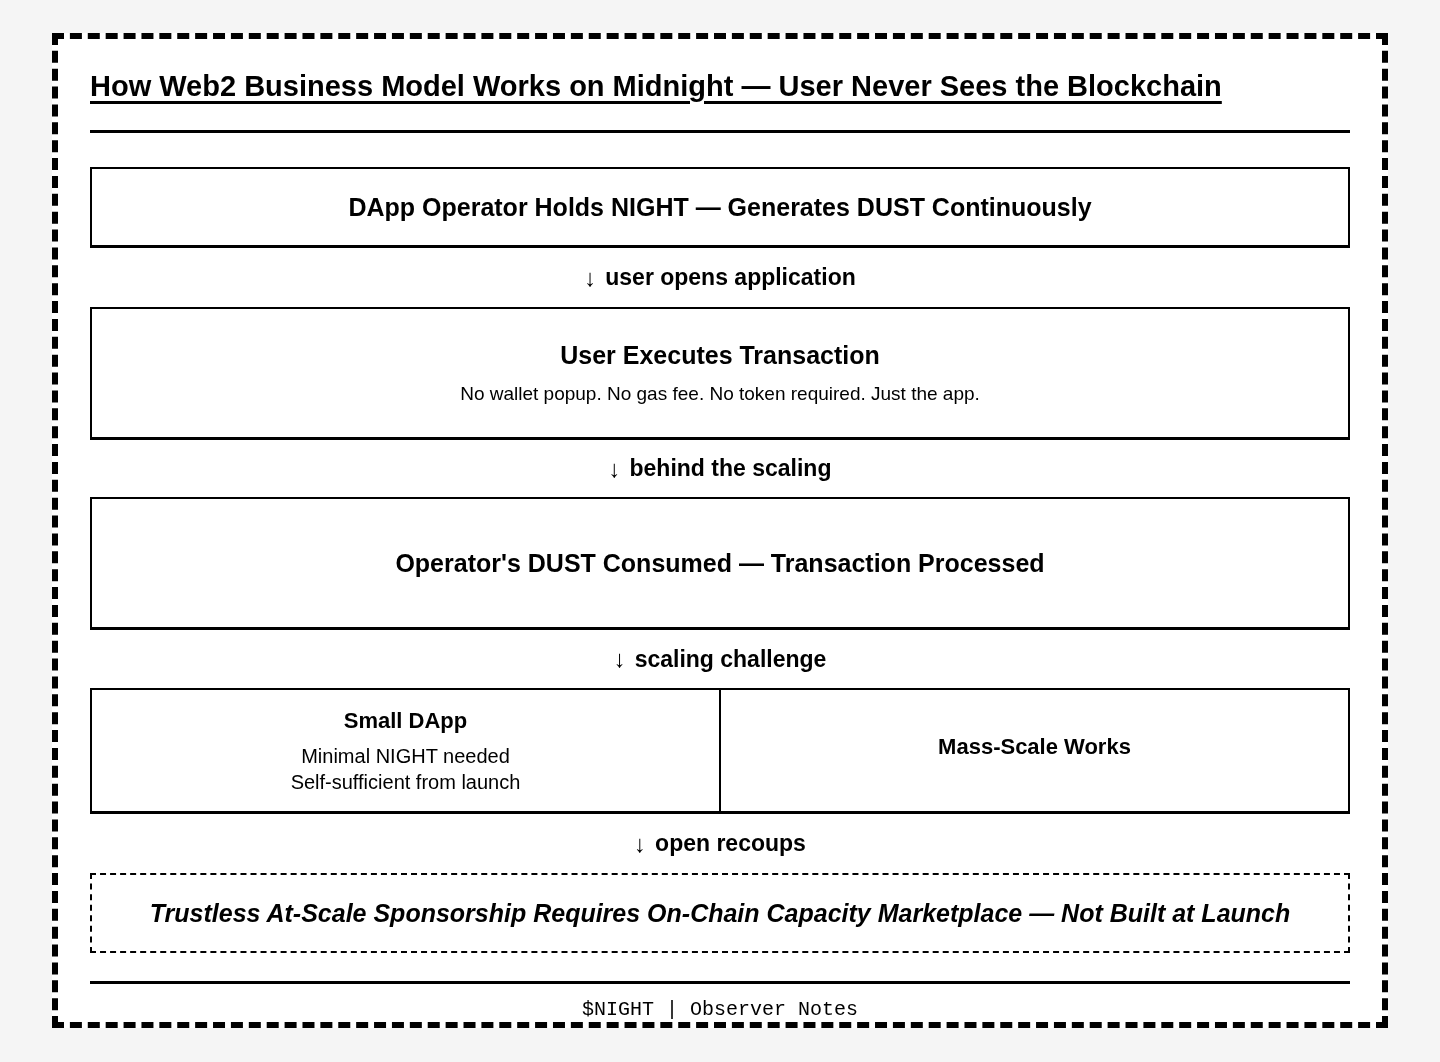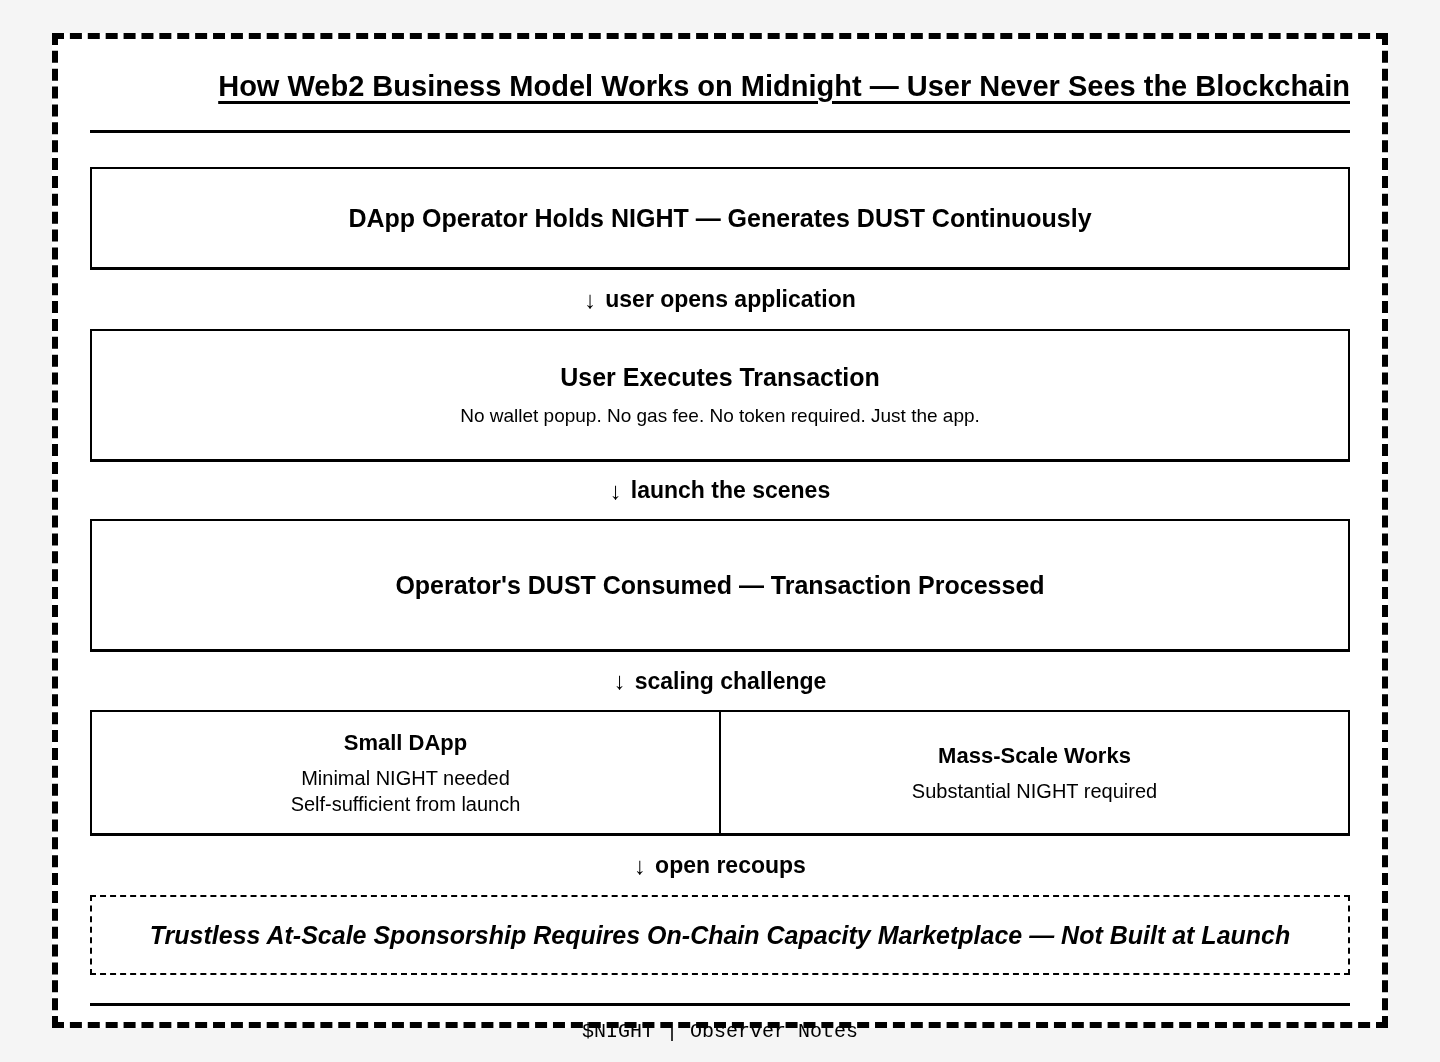--- a/index.html
+++ b/index.html
@@ -21,42 +21,42 @@
     height: 995px;
     background: #ffffff;
     border: 6px dashed #000;
     padding: 0 32px;
   }
   .page-title {
     margin: 29px 0 0 0;
     font-size: 29px;
     line-height: 36px;
     font-weight: bold;
-    text-align: right;
+    text-align: left;
     text-decoration: underline;
     text-decoration-thickness: 3px;
     text-underline-offset: 5px;
   }
   .hr {
     border: 0;
     border-top: 3px solid #000;
     height: 0;
   }
   .hr-top { margin-top: 26px; }
   .hr-bottom { margin-top: 28px; }
   .box {
     border: 2px solid #000;
     border-bottom-width: 3px;
     display: flex;
     flex-direction: column;
     align-items: center;
     justify-content: center;
     text-align: center;
   }
-  .box-single { margin-top: 34px; height: 103px; }
+  .box-single { margin-top: 34px; height: 81px; }
   .box-tall { height: 133px; }
   .box-title {
     font-size: 25px;
     line-height: 30px;
     font-weight: bold;
   }
   .box-sub {
     font-size: 19px;
     line-height: 24px;
     margin-top: 12px;
@@ -135,41 +135,40 @@
     <span class="arrow-label">user opens application</span>
   </div>
 
   <div class="box box-tall">
     <div class="box-title">User Executes Transaction</div>
     <div class="box-sub">No wallet popup. No gas fee. No token required. Just the app.</div>
   </div>
 
   <div class="arrow-row" style="height:57px">
     <span class="arrow-glyph">↓</span>
-    <span class="arrow-label">launch the scenes</span>
+    <span class="arrow-label">behind the scaling</span>
   </div>
 
   <div class="box box-tall">
     <div class="box-title">Operator's DUST Consumed — Transaction Processed</div>
   </div>
 
   <div class="arrow-row" style="height:58px">
     <span class="arrow-glyph">↓</span>
     <span class="arrow-label">scaling challenge</span>
   </div>
 
   <div class="box columns">
     <div class="col col-left">
       <div class="col-title">Small DApp</div>
       <div class="col-line">Minimal NIGHT needed</div>
       <div class="col-line">Self-sufficient from launch</div>
     </div>
     <div class="col">
       <div class="col-title">Mass-Scale Works</div>
-      <div class="col-line">Substantial NIGHT required</div>
     </div>
   </div>
 
   <div class="arrow-row" style="height:59px">
     <span class="arrow-glyph">↓</span>
     <span class="arrow-label">open recoups</span>
   </div>
 
   <div class="dashed-box">
     <div class="box-title">Trustless At-Scale Sponsorship Requires On-Chain Capacity Marketplace — Not Built at Launch</div>

